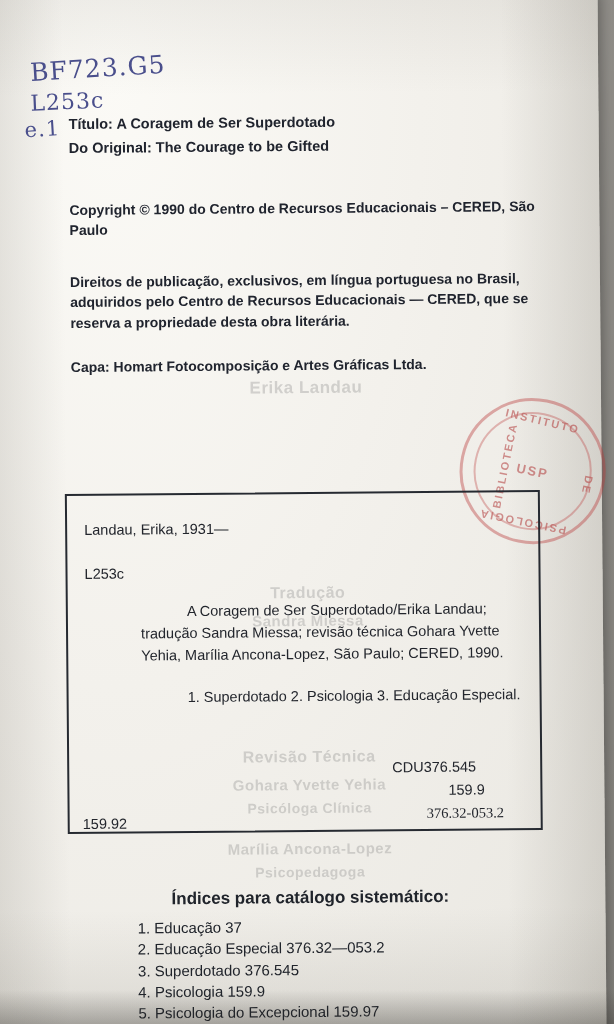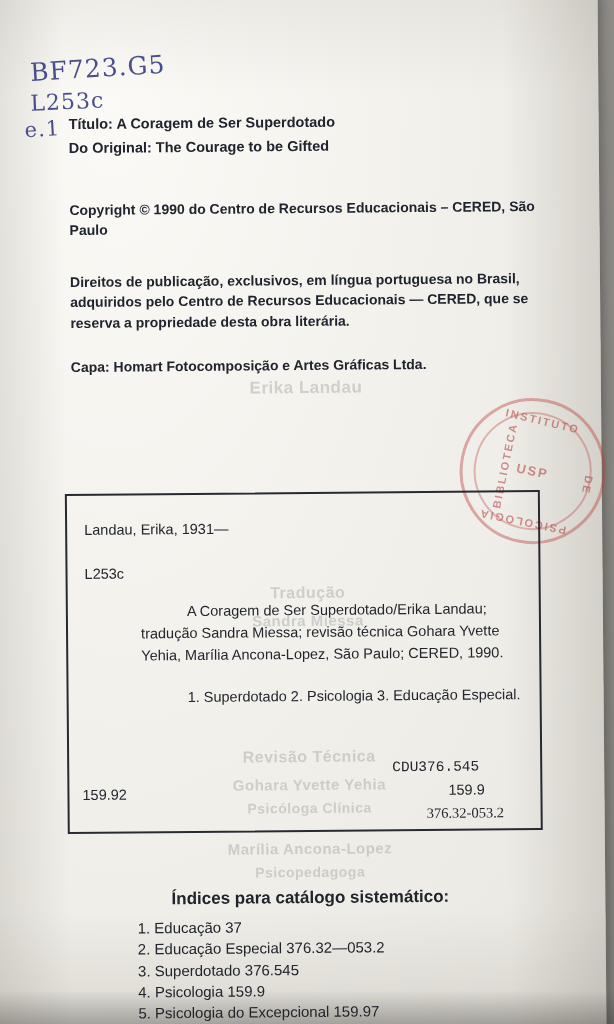--- a/index.html
+++ b/index.html
@@ -173,24 +173,24 @@
     position: absolute;
     font-family: "Liberation Sans", sans-serif;
     color: #23262d;
     font-size: 14.5px;
     line-height: 1.5;
   }
   .cip-author  { left: 84px;  top: 518px; }
   .cip-code    { left: 84px;  top: 562px; }
   .cip-body    { left: 140px; top: 600px; width: 385px; text-indent: 46px; }
   .cip-subj    { left: 140px; top: 686px; width: 385px; text-indent: 46px; }
-  .cip-cdu     { left: 390px; top: 758px; font-family: Liberation Mono, monospace; }
+  .cip-cdu     { left: 390px; top: 758px; }
   .cip-cdu2    { left: 446px; top: 781px; }
   .cip-cdu3    { left: 424px; top: 804px; font-family: Liberation Serif, serif; }
-  .cip-left    { left: 80px;  top: 783px; }
+  .cip-left    { left: 80px;  top: 812px; }
 
   
   .idx-title {
     position: absolute;
     left: 0; top: 888px;
     width: 614px;
     text-align: center;
     font-size: 17px;
     font-weight: bold;
     color: #20242b;

